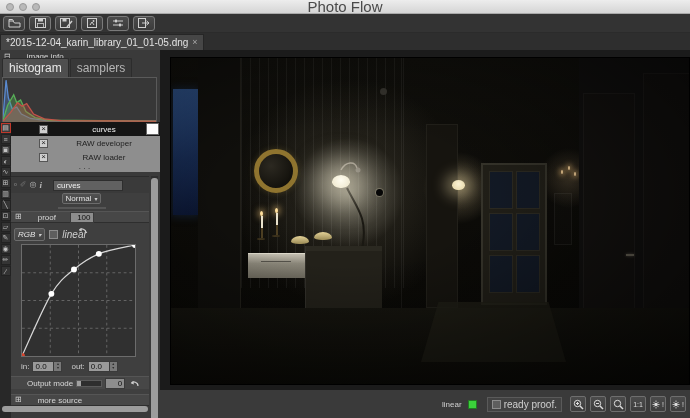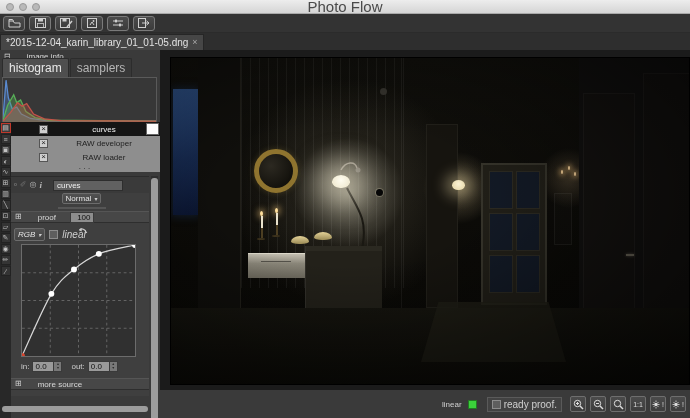--- a/index.html
+++ b/index.html
@@ -343,20 +343,33 @@
         </span>
         <span class="io-label" style="margin-left:6px">out:</span>
         <span class="spin">
           <span class="val">0.0</span>
           <span class="arrows">
               <span>▴</span>
               <span>▾</span>
             </span>
         </span>
       </div>
+      <div class="output-row">
+        <span class="bar-label">Output mode</span>
+        <span class="mini-slider">
+            <span class="handle"></span>
+          </span>
+        <span class="valbox" style="width:20px">0</span>
+        <span class="undo">
+          <svg width="10" height="9">
+              <path d="M9,7 C9,3 4,2 2.5,4" fill="none" stroke="#cfcfcf" stroke-width="1.2"></path>
+              <path d="M4.5,2.2 L1.8,4.2 L4.8,5.4 z" fill="#cfcfcf"></path>
+            </svg>
+        </span>
+      </div>
       <div class="exp-bar input-src">
         <span class="exp-glyph">⊞</span>
         <span class="bar-label">more source</span>
       </div>
     </div>
 
     <div class="vscroll-gutter"></div>
     <div class="vscroll"></div>
     <div class="hscroll"></div>
   </div>

